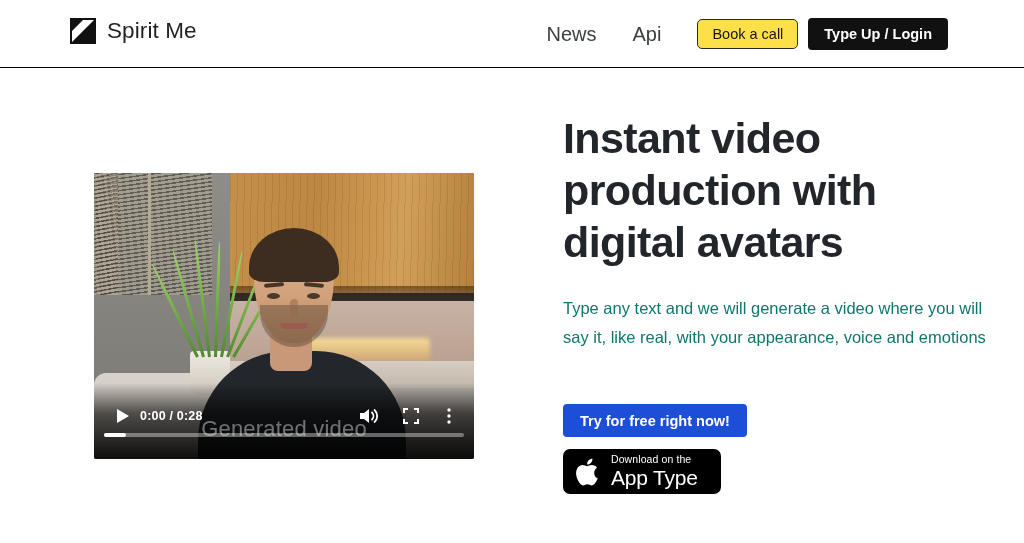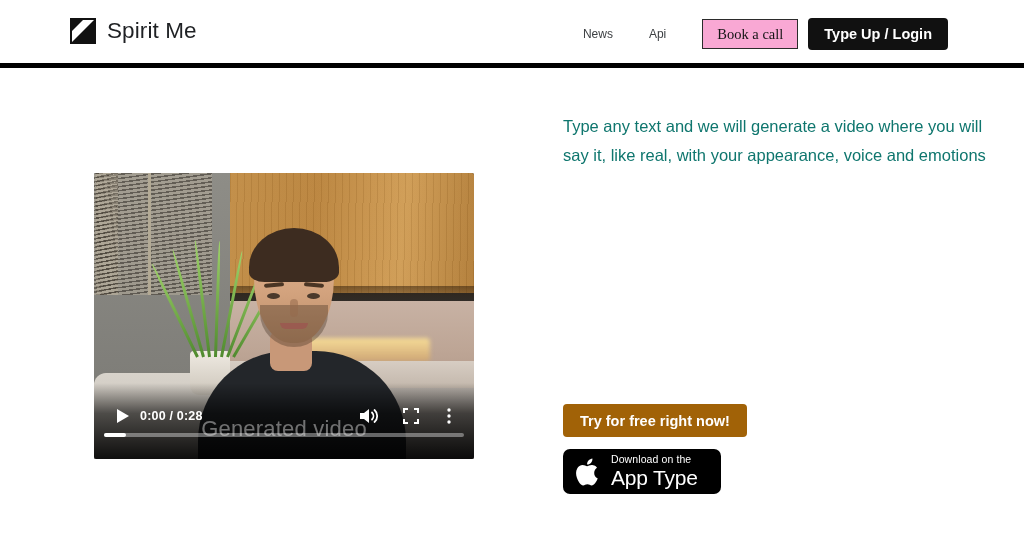--- a/index.html
+++ b/index.html
@@ -20,21 +20,21 @@
     background: #ffffff;
   }
 
   
   .header {
     position: absolute;
     left: 0; top: 0;
     width: 1024px;
     height: 68px;
     background: #ffffff;
-    border-bottom: 5px solid #000000;
+    border-bottom: 1px solid #000000;
   }
 
   .brand {
     position: absolute;
     left: 70px; top: 18px;
     display: flex;
     align-items: center;
     gap: 11px;
     cursor: pointer;
   }
@@ -54,41 +54,41 @@
 
   .nav {
     position: absolute;
     right: 76px; top: 0;
     height: 68px;
     display: flex;
     align-items: center;
     gap: 0;
   }
   .nav-link {
-    font-size: 12px;
+    font-size: 20px;
     color: #3d4043;
     text-decoration: none;
     padding: 0 18px;
     line-height: 20px;
     cursor: pointer;
     white-space: nowrap;
   }
   .btn-outline {
     display: inline-flex;
     align-items: center;
     justify-content: center;
     height: 30px;
     padding: 0 14px;
     margin-left: 18px;
     border: 1px solid #2b2b2b;
-    border-radius: 0;
-    background: #f9a8d4;
+    border-radius: 5px;
+    background: #fde047;
     color: #151515;
     font-size: 14.5px;
-    font-family: Liberation Serif, serif;
+    font-family: Liberation Sans, sans-serif;
     cursor: pointer;
     white-space: nowrap;
   }
   .btn-solid {
     display: inline-flex;
     align-items: center;
     justify-content: center;
     height: 32px;
     padding: 0 16px;
     margin-left: 10px;
@@ -131,21 +131,21 @@
     left: 563px; top: 404px;
   }
   .cta-primary {
     display: inline-flex;
     align-items: center;
     justify-content: center;
     height: 33px;
     padding: 0 17px;
     border: none;
     border-radius: 4px;
-    background: #a16207;
+    background: #1d4ed8;
     color: #ffffff;
     font-size: 14.5px;
     font-weight: 700;
     font-family: "Liberation Sans", sans-serif;
     cursor: pointer;
     white-space: nowrap;
   }
 
   .appstore-badge {
     position: absolute;
@@ -469,20 +469,21 @@
 
     </div>
 
     <div class="progress-track">
       <div class="progress-fill" style="width: 6%;"></div>
     </div>
 
   </div>
 
   <div class="hero-copy">
+    <h1 class="headline">Instant video production with digital avatars</h1>
     <p class="subhead">Type any text and we will generate a video where you will say it, like real, with your appearance, voice and emotions</p>
   </div>
 
   <div class="cta-wrap">
     <button class="cta-primary">Try for free right now!</button>
   </div>
 
   <div class="appstore-badge">
     <span class="apple-glyph">
       <svg width="27" height="32" viewBox="0 0 27 32" aria-hidden="true">

